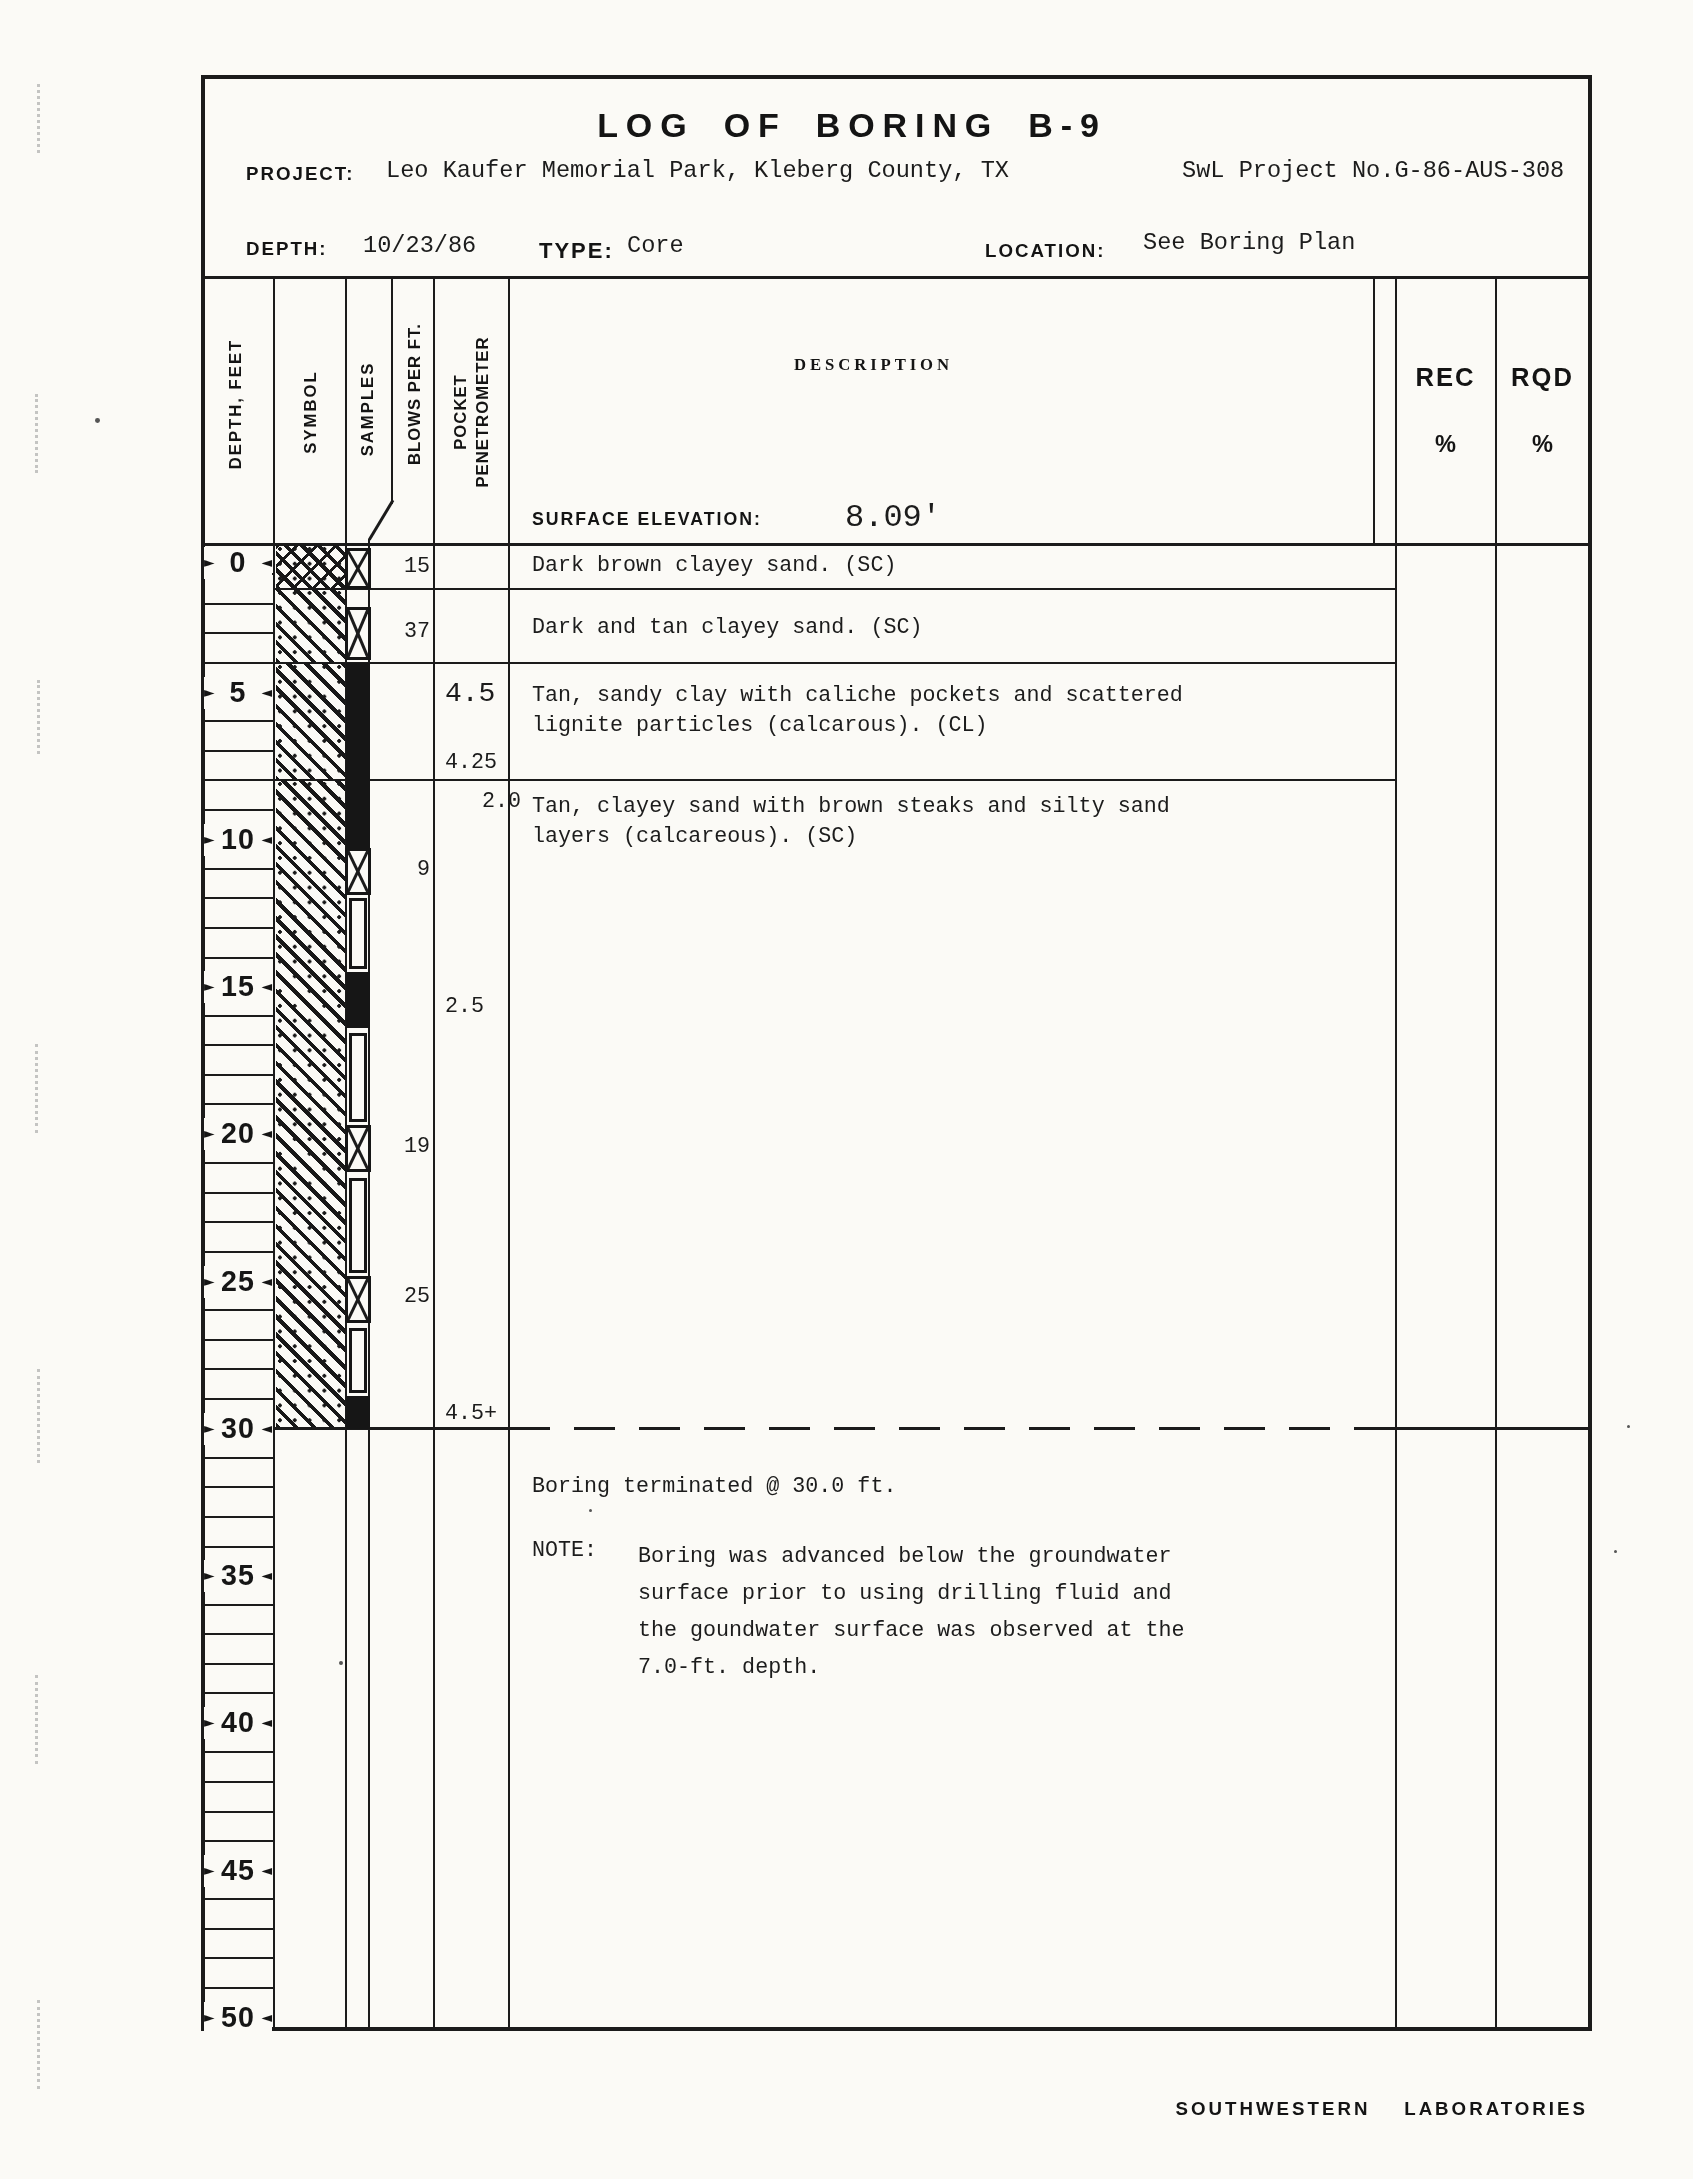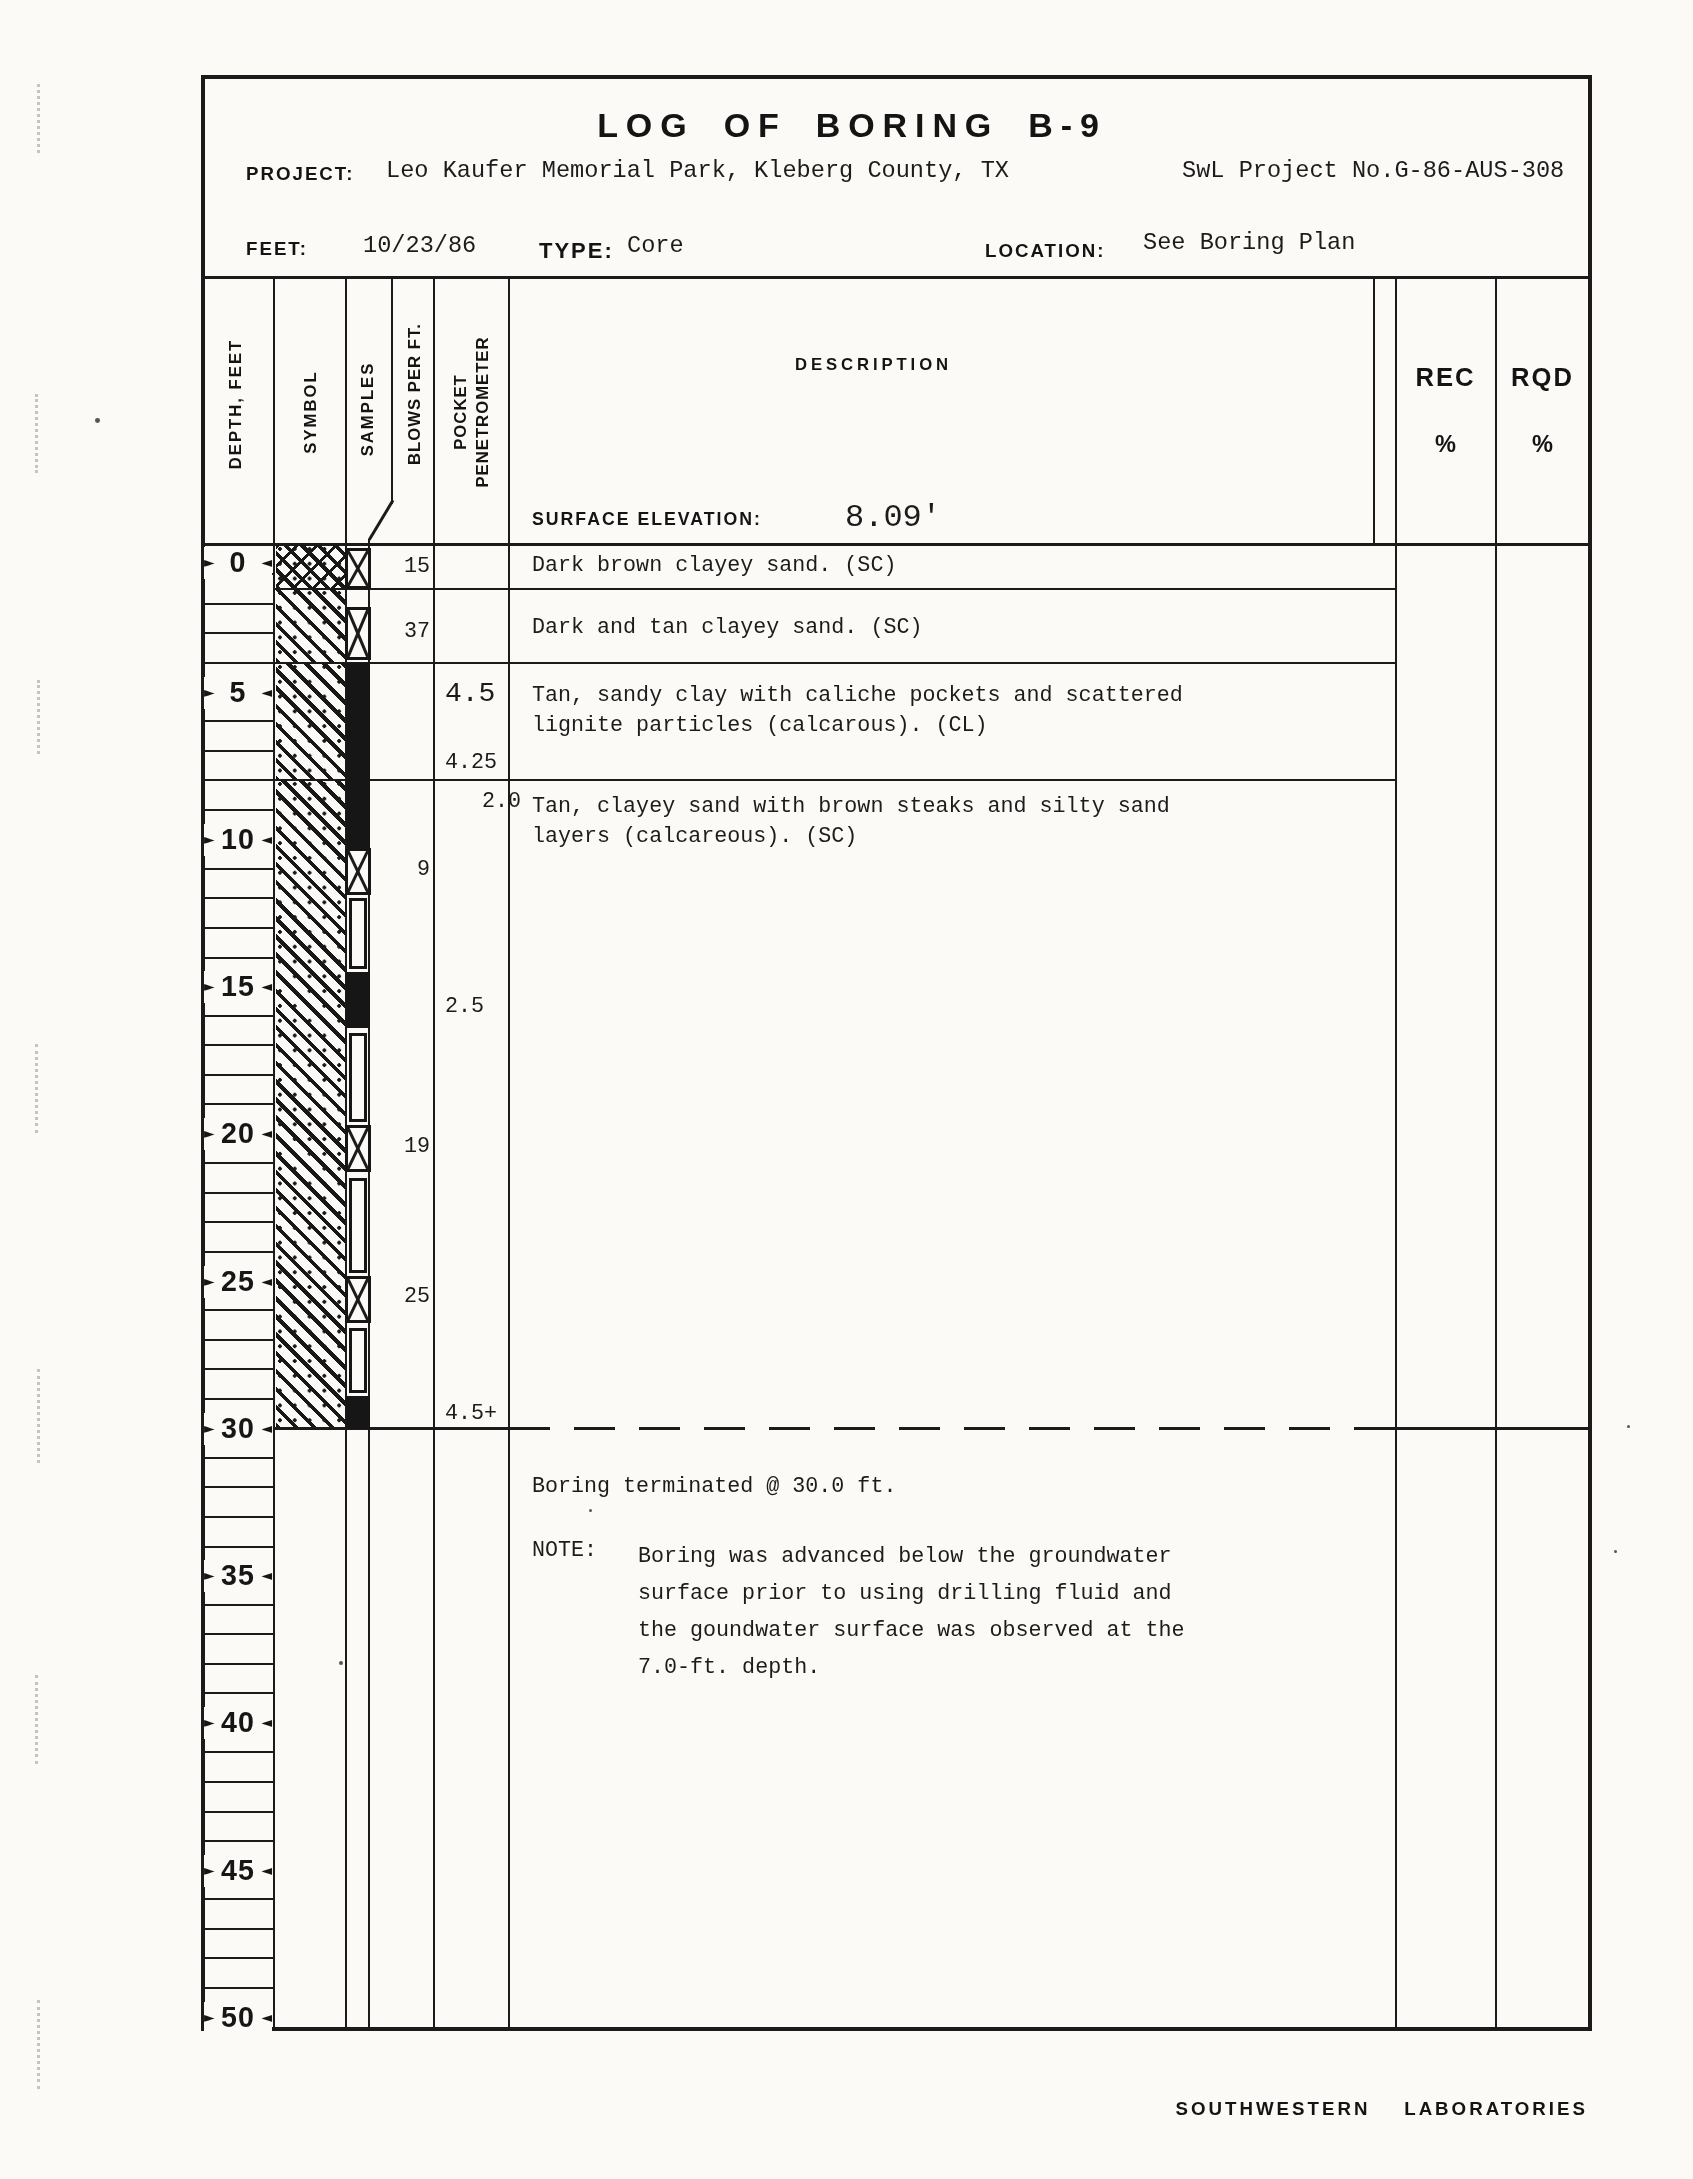--- a/index.html
+++ b/index.html
@@ -65,21 +65,21 @@
 
   <div class="hl" style="left:201px;top:75px;width:1391px;height:3.9px;"></div>
   <div class="hl" style="left:201px;top:2027px;width:1391px;height:3.9px;"></div>
   <div class="vl" style="left:201px;top:75px;height:1956px;width:3.9px;"></div>
   <div class="vl" style="left:1588px;top:75px;height:1956px;width:3.9px;"></div>
 
   <div class="abs lbl" style="left:202px;top:106px;width:1300px;text-align:center;font-size:34px;letter-spacing:7.9px;word-spacing:11.8px;">LOG OF BORING B-9</div>
   <div class="abs lbl" style="left:246px;top:163px;font-size:18.7px;letter-spacing:2px;">PROJECT:</div>
   <div class="abs mono" style="left:386px;top:157px;font-size:23.6px;">Leo Kaufer Memorial Park, Kleberg County, TX</div>
   <div class="abs mono" style="left:1182px;top:157px;font-size:23.6px;">SwL Project No.G-86-AUS-308</div>
-  <div class="abs lbl" style="left:246px;top:238px;font-size:18.7px;letter-spacing:2px;">FEET:</div>
+  <div class="abs lbl" style="left:246px;top:238px;font-size:18.7px;letter-spacing:2px;">DEPTH:</div>
   <div class="abs mono" style="left:363px;top:232px;font-size:23.6px;">10/23/86</div>
   <div class="abs lbl" style="left:539px;top:238px;font-size:22px;letter-spacing:2px;">TYPE:</div>
   <div class="abs mono" style="left:627px;top:232px;font-size:23.6px;">Core</div>
   <div class="abs lbl" style="left:985px;top:240px;font-size:18.7px;letter-spacing:2px;">LOCATION:</div>
   <div class="abs mono" style="left:1143px;top:229px;font-size:23.6px;">See Boring Plan</div>
 
   <div class="hl" style="left:203px;top:276px;width:1385px;height:3px;"></div>
   <div class="hl" style="left:203px;top:543px;width:1385px;height:3px;"></div>
 
   <div class="vl" style="left:273px;top:277px;height:1752px;"></div>
@@ -94,21 +94,21 @@
   <div class="vl" style="left:1495px;top:277px;height:1752px;"></div>
 
   <div class="abs lbl rot" style="left:236px;top:404px;font-size:16.7px;letter-spacing:2px;">DEPTH, FEET</div>
   <div class="abs lbl rot" style="left:311px;top:412px;font-size:16.7px;letter-spacing:2px;">SYMBOL</div>
   <div class="abs lbl rot" style="left:368px;top:409px;font-size:16.7px;letter-spacing:2px;">SAMPLES</div>
   <div class="abs lbl rot" style="left:415px;top:394px;font-size:16.7px;letter-spacing:1px;">BLOWS PER FT.</div>
   <div class="abs lbl rot" style="left:472px;top:412px;font-size:16.7px;letter-spacing:1px;line-height:21.7px;">
     <div>POCKET</div>
     <div>PENETROMETER</div>
   </div>
-  <div class="abs lbl" style="left:509px;top:355px;width:729px;text-align:center;font-size:16.7px;letter-spacing:3.9px;">DESCRIPTION</div>
+  <div class="abs lbl" style="left:509px;top:355px;width:729px;text-align:center;font-size:16.7px;letter-spacing:3.9px;font-family:Liberation Serif, serif;">DESCRIPTION</div>
   <div class="abs lbl" style="left:1396px;top:363px;width:99px;text-align:center;font-size:25.6px;letter-spacing:2px;">REC</div>
   <div class="abs lbl" style="left:1396px;top:431px;width:99px;text-align:center;font-size:23.6px;">%</div>
   <div class="abs lbl" style="left:1495px;top:363px;width:95px;text-align:center;font-size:25.6px;letter-spacing:2px;">RQD</div>
   <div class="abs lbl" style="left:1495px;top:431px;width:95px;text-align:center;font-size:23.6px;">%</div>
 
   <div class="abs lbl" style="left:532px;top:509px;font-size:17.7px;letter-spacing:2px;">SURFACE ELEVATION:</div>
   <div class="abs mono" style="left:845px;top:499px;font-size:32px;">8.09'</div>
 
   <div class="abs" id="gen-depth">
       <div class="hl" style="left: 203px; top: 573px; width: 70px;"></div>

